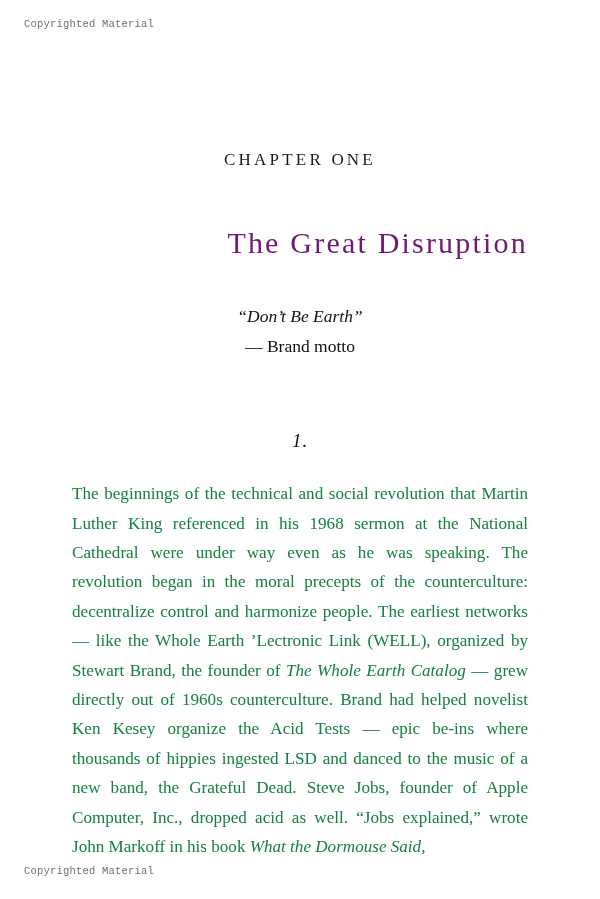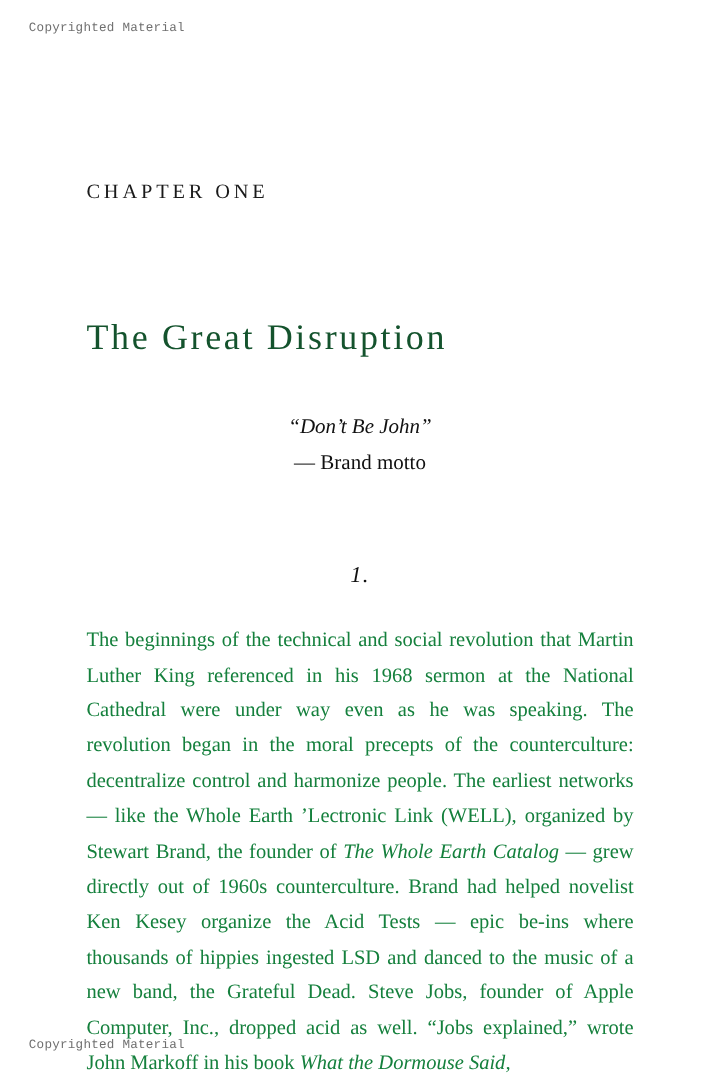--- a/index.html
+++ b/index.html
@@ -34,34 +34,35 @@
   .watermark-bottom { bottom: 22px; }
 
   .content {
     position: absolute;
     left: 72px;
     top: 150px;
     width: 456px;
   }
 
   .chapter-label {
+    text-align: center;
     font-size: 17px;
     letter-spacing: 3.2px;
     color: #1a1a1a;
     margin: 0 0 12px 0;
     font-weight: normal;
   }
 
   .chapter-title {
-    text-align: left;
+    text-align: right;
     font-size: 30px;
     letter-spacing: 2.2px;
-    color: #14532d;
+    color: #701a75;
     font-weight: normal;
-    margin: 95px 0 0 0;
+    margin: 56px 0 0 0;
     line-height: 1.1;
   }
 
   .epigraph {
     text-align: center;
     margin-top: 44px;
     font-size: 17.5px;
     line-height: 1.55;
     color: #111111;
   }
@@ -102,21 +103,21 @@
 
   <div class="watermark watermark-top">Copyrighted Material</div>
 
   <div class="content">
 
     <div class="chapter-label">CHAPTER ONE</div>
 
     <h1 class="chapter-title">The Great Disruption</h1>
 
     <div class="epigraph">
-      <span class="epigraph-quote">“Don’t Be John”</span>
+      <span class="epigraph-quote">“Don’t Be Earth”</span>
       <span class="epigraph-source">— Brand motto</span>
     </div>
 
     <div class="section-number">1.</div>
 
     <p class="body-text">
       <span>The beginnings of the technical and social revolution that Martin Luther King referenced in his 1968 sermon at the National Cathedral were under way even as he was speaking. The revolution began in the moral precepts of the counterculture: decentralize control and harmonize people. The earliest networks — like the Whole Earth ’Lectronic Link (WELL), organized by Stewart Brand, the founder of </span><i>The Whole Earth Catalog</i><span> — grew directly out of 1960s counterculture. Brand had helped novelist Ken Kesey organize the Acid Tests — epic be-ins where thousands of hippies ingested LSD and danced to the music of a new band, the Grateful Dead. Steve Jobs, founder of Apple Computer, Inc., dropped acid as well. “Jobs explained,” wrote John Markoff in his book </span><i>What the Dormouse Said,</i>
     </p>
 
   </div>

